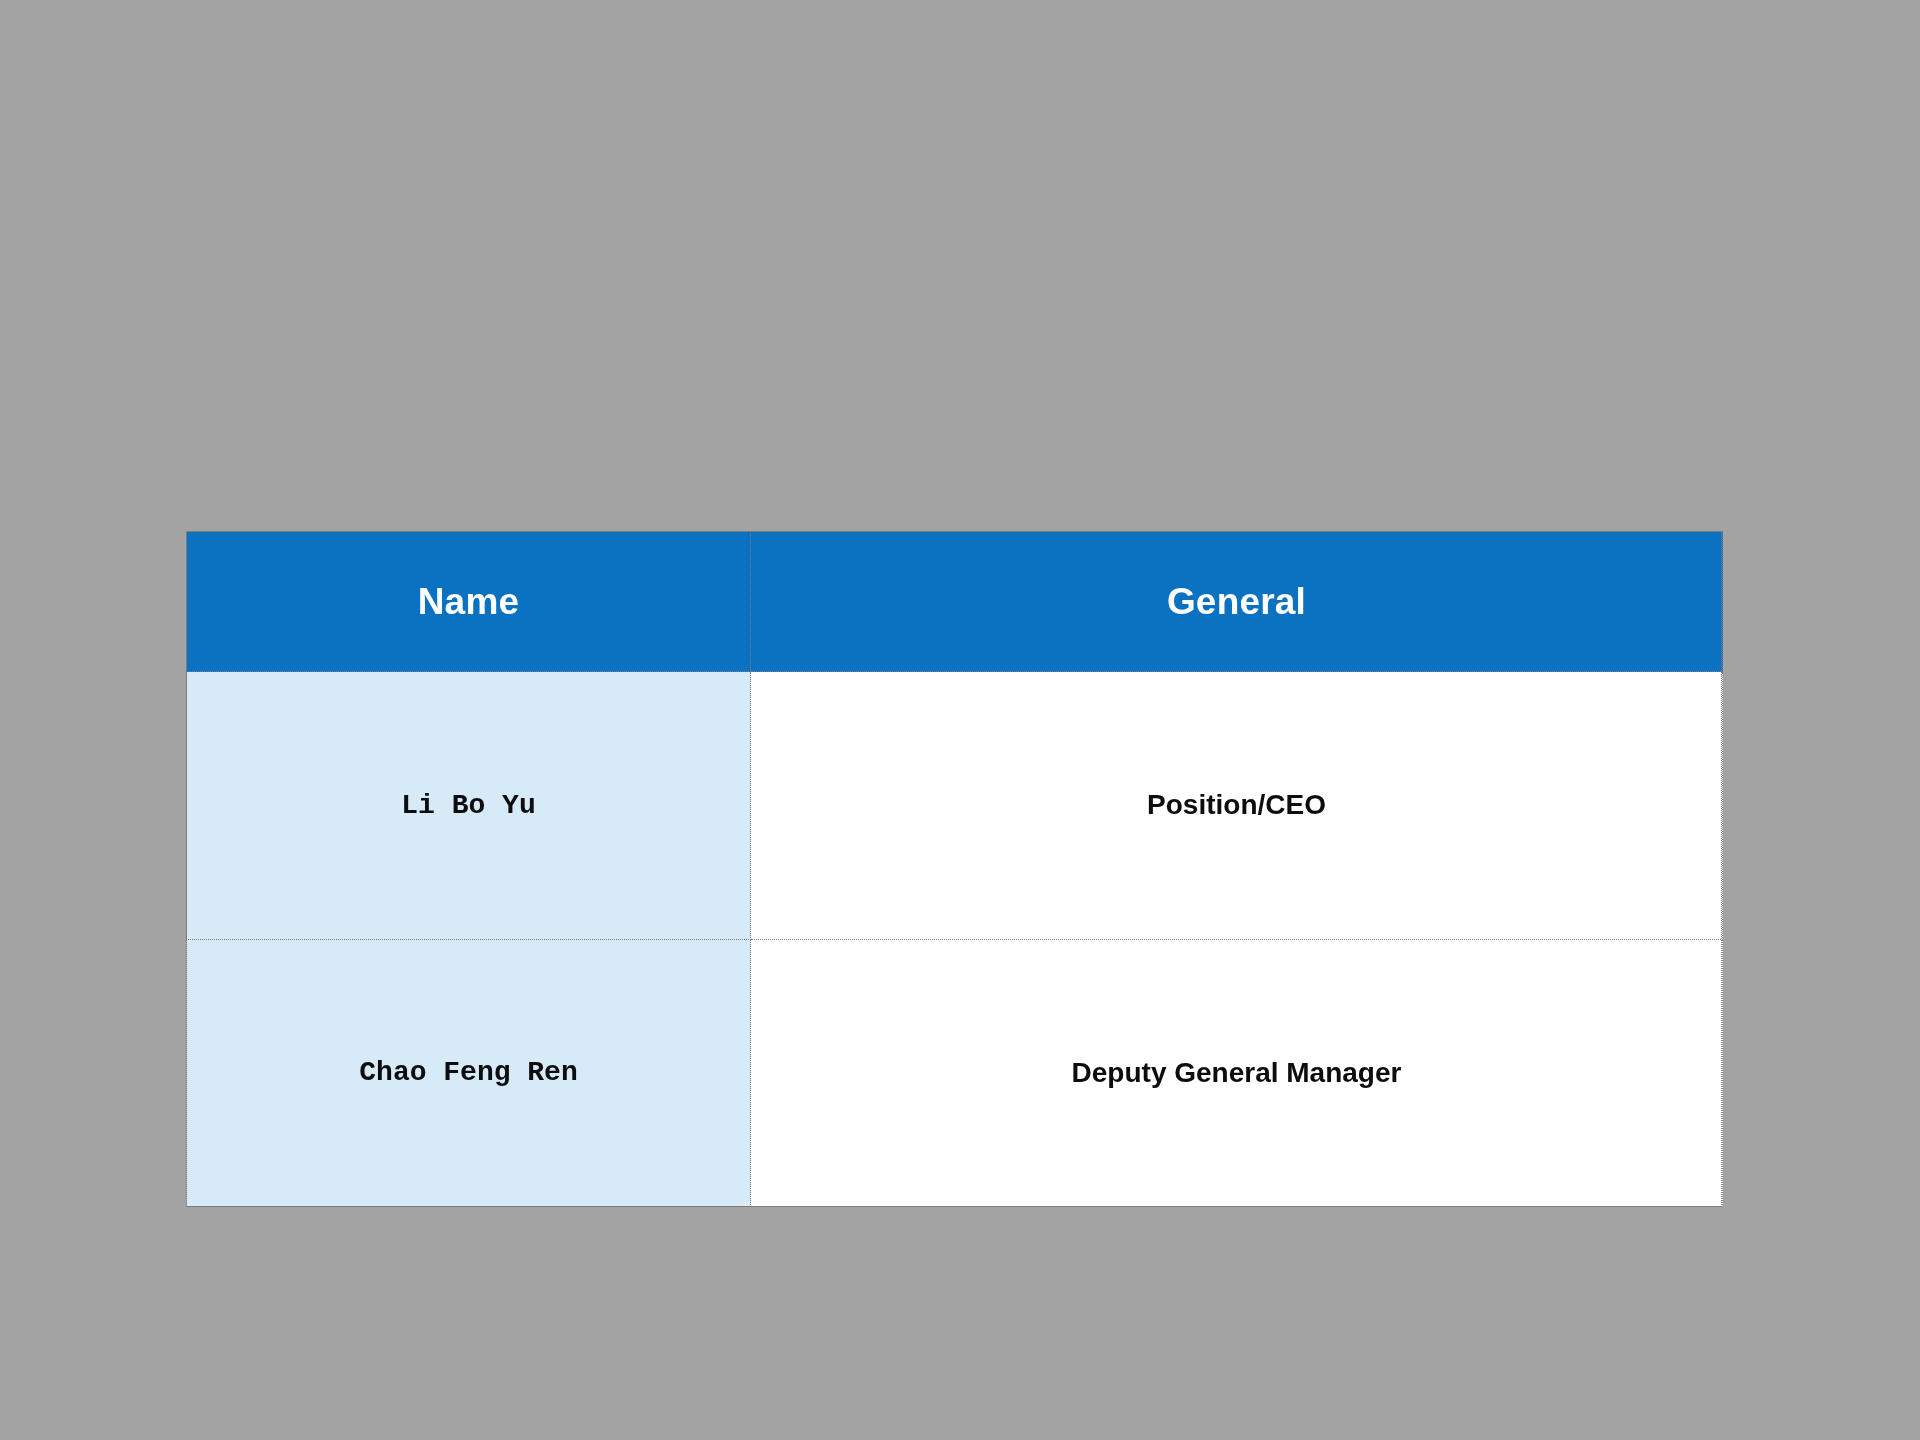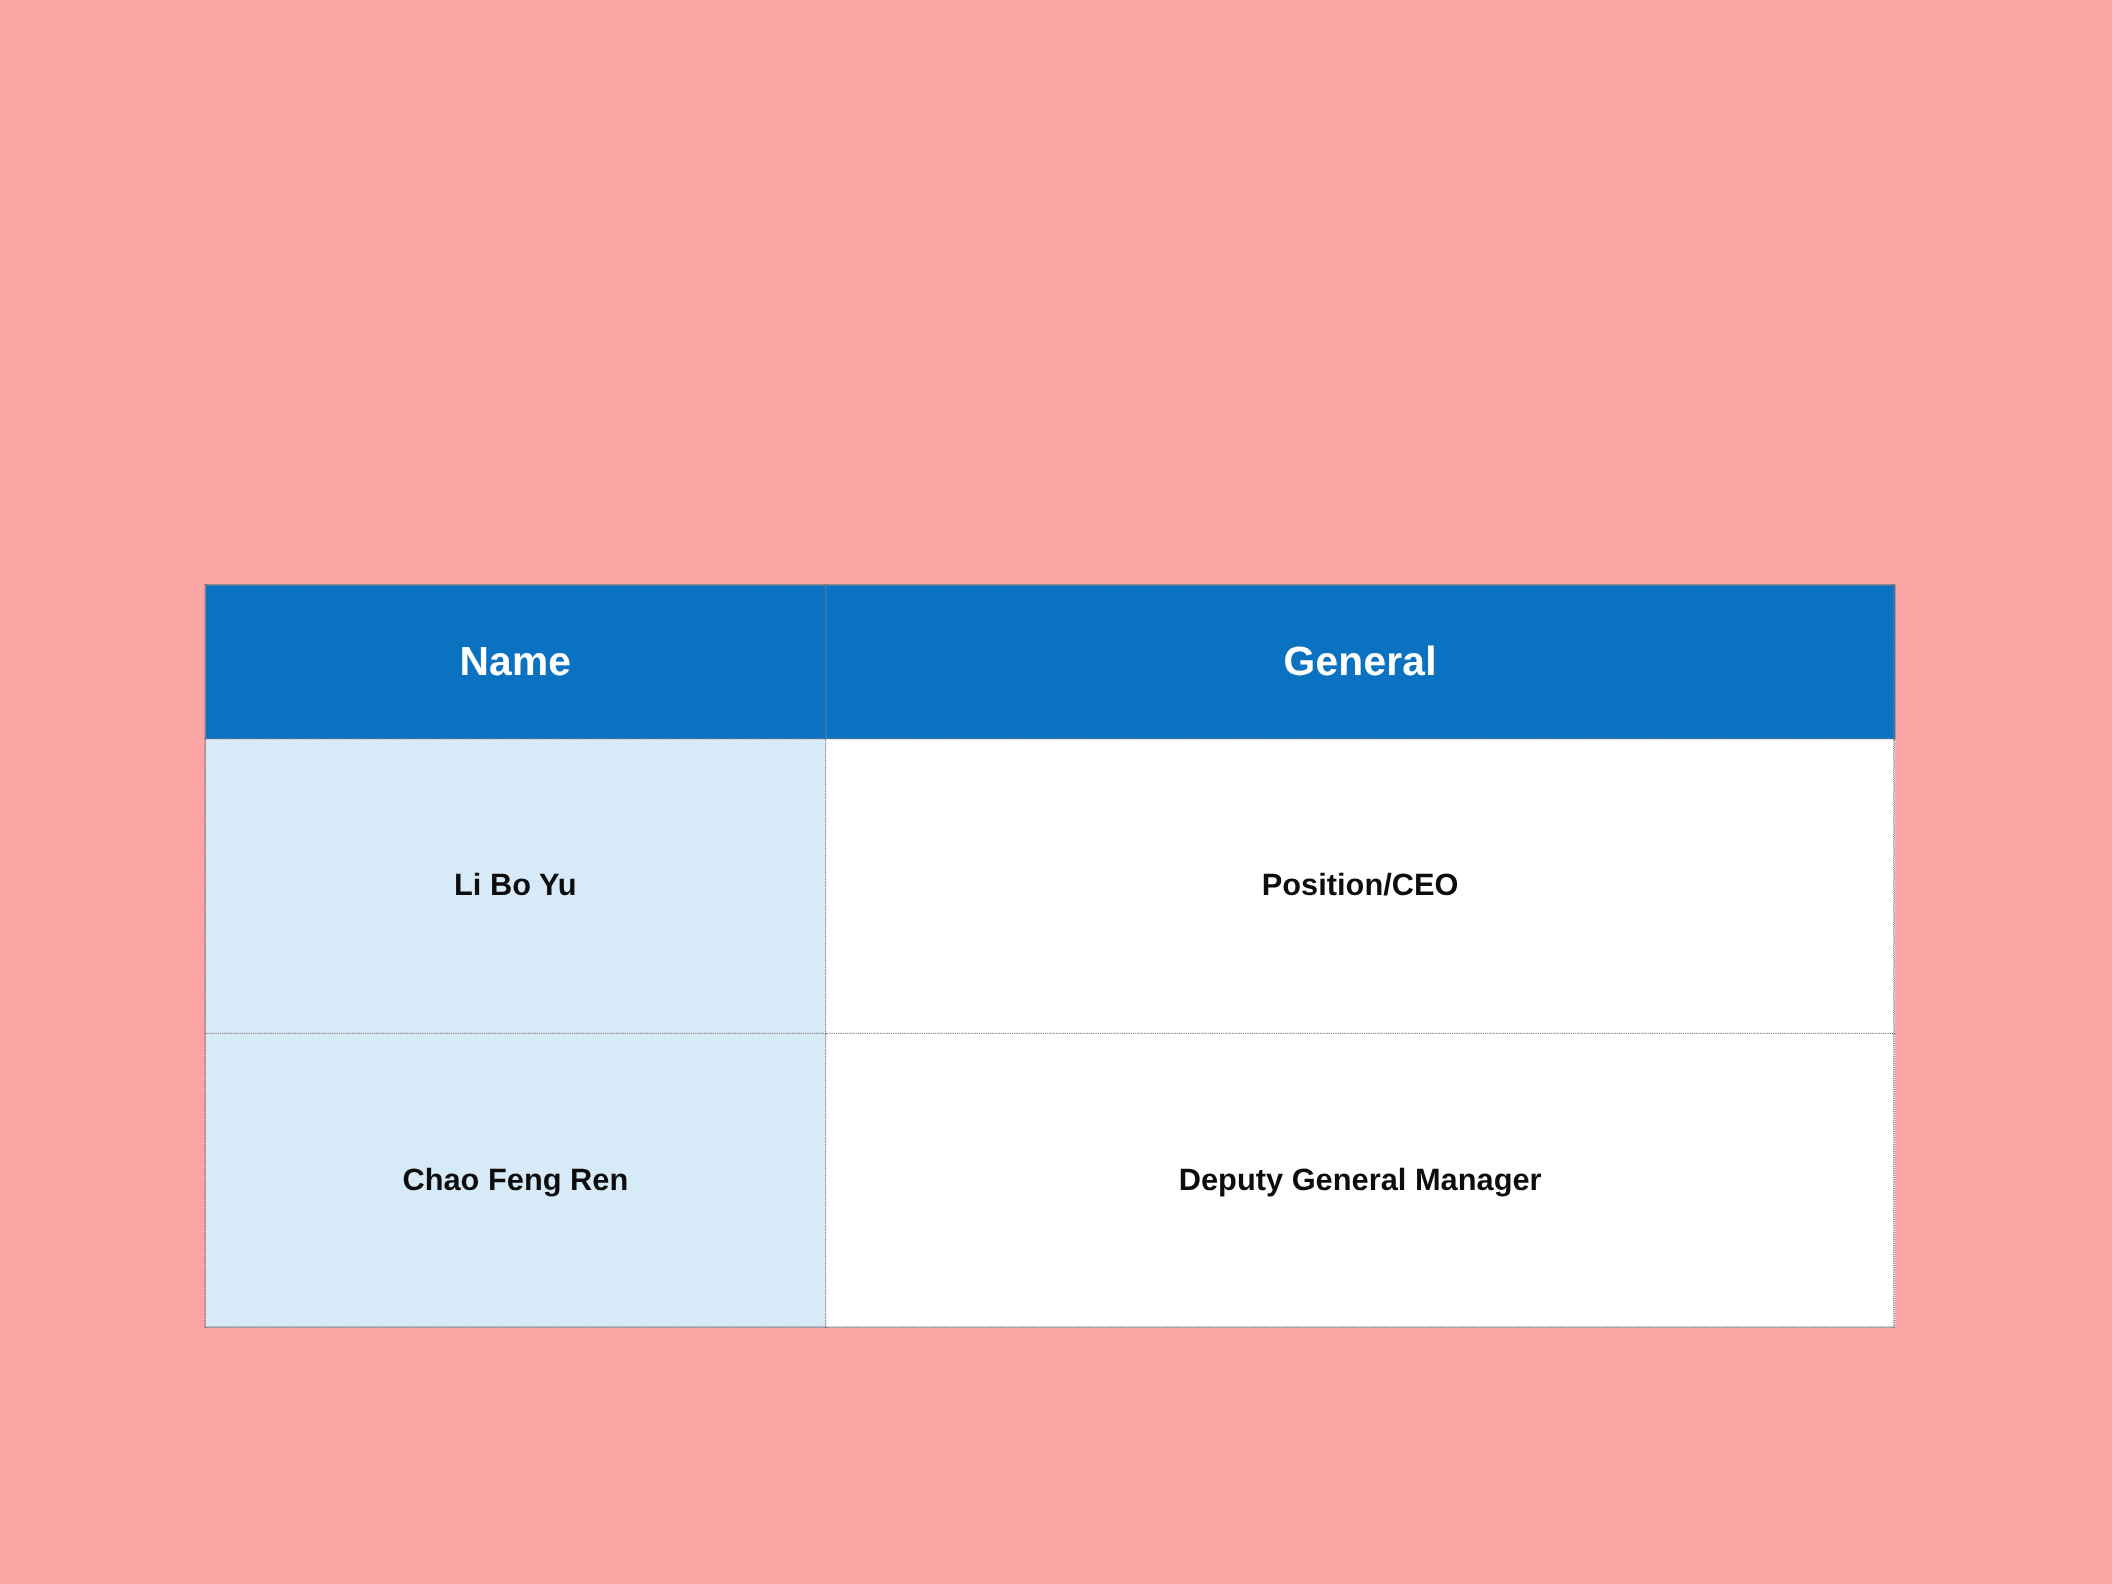--- a/index.html
+++ b/index.html
@@ -11,21 +11,21 @@
     height: 1440px;
     background: #ffffff;
     font-family: "Liberation Sans", sans-serif;
     overflow: hidden;
   }
 
   #slide {
     position: relative;
     width: 1920px;
     height: 1440px;
-    background: #fca5a5;
+    background: #a3a3a3;
   }
 
   
   #org-table-wrap {
     position: absolute;
     left: 186px;
     top: 531px;
     width: 1536px;
     height: 676px;
   }
@@ -61,20 +61,21 @@
     text-align: center;
     vertical-align: middle;
     font-size: 28px;
     font-weight: bold;
     color: #0d0d0d;
     border: 1px dotted #7b7b7b;
   }
 
   tbody tr.data-row td.cell-name {
     background: #D6EAF8;
+    font-family: Liberation Mono, monospace;
   }
 
   tbody tr.data-row td.cell-position {
     background: #ffffff;
   }
 
   
   #org-table-wrap::after {
     content: "";
     position: absolute;

